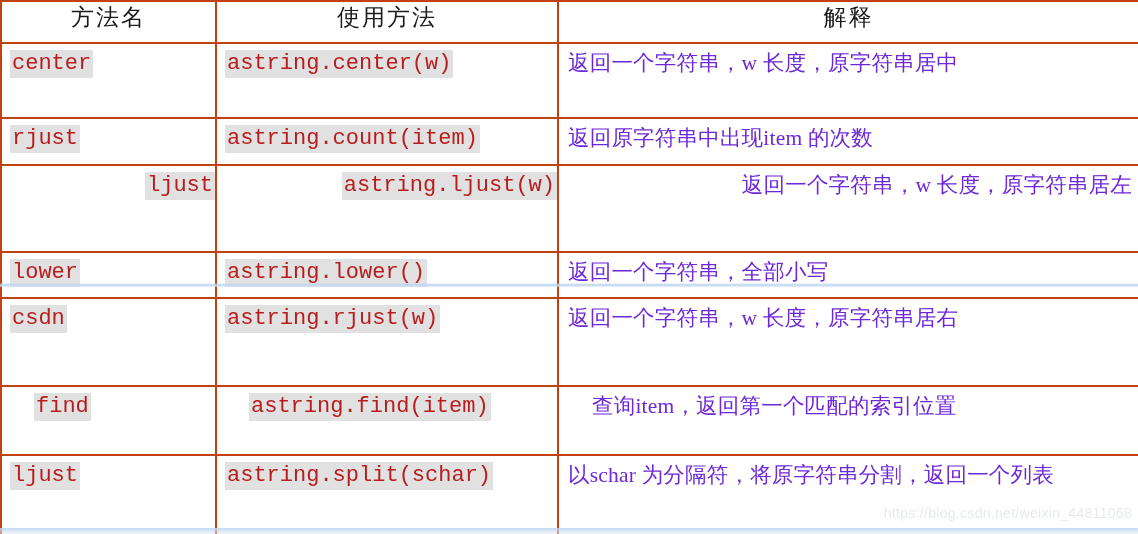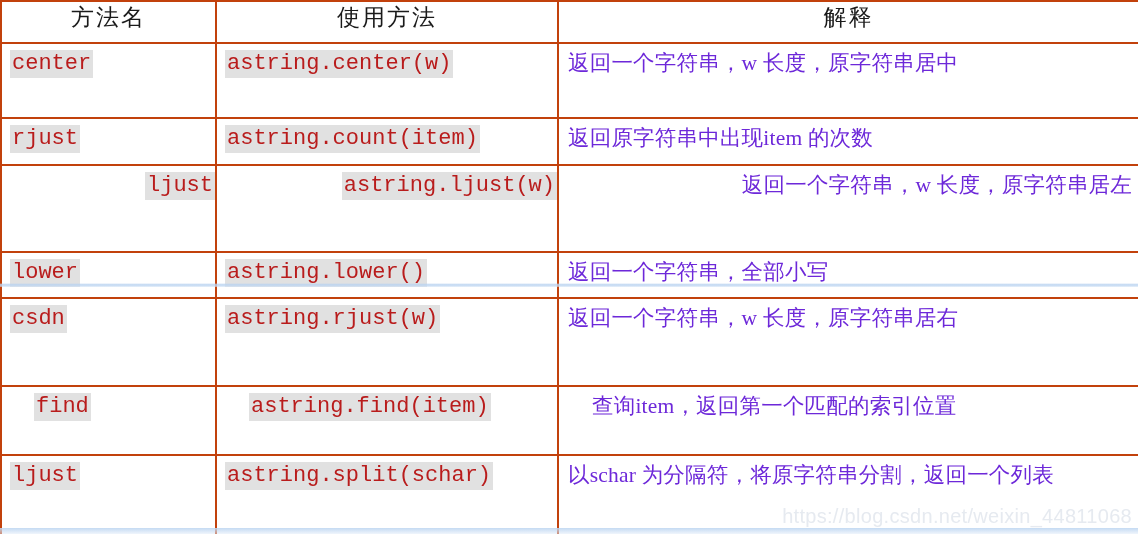--- a/index.html
+++ b/index.html
@@ -108,21 +108,21 @@
   .blue-line.bottom-edge  { top: 528px; height: 6px;
      background: linear-gradient(to bottom,
                 rgba(190,214,241,0.9) 0%,
                 rgba(222,234,248,0.45) 100%); }
 
   .watermark {
     position: absolute;
     right: 6px;
     top: 505px;
     font-family: "Liberation Sans", sans-serif;
-    font-size: 20px;
+    font-size: 14px;
     color: #e6eaf0;
     letter-spacing: 0.3px;
     white-space: nowrap;
     user-select: none;
     pointer-events: none;
   }
 </style>
 </head>
 <body>
 

